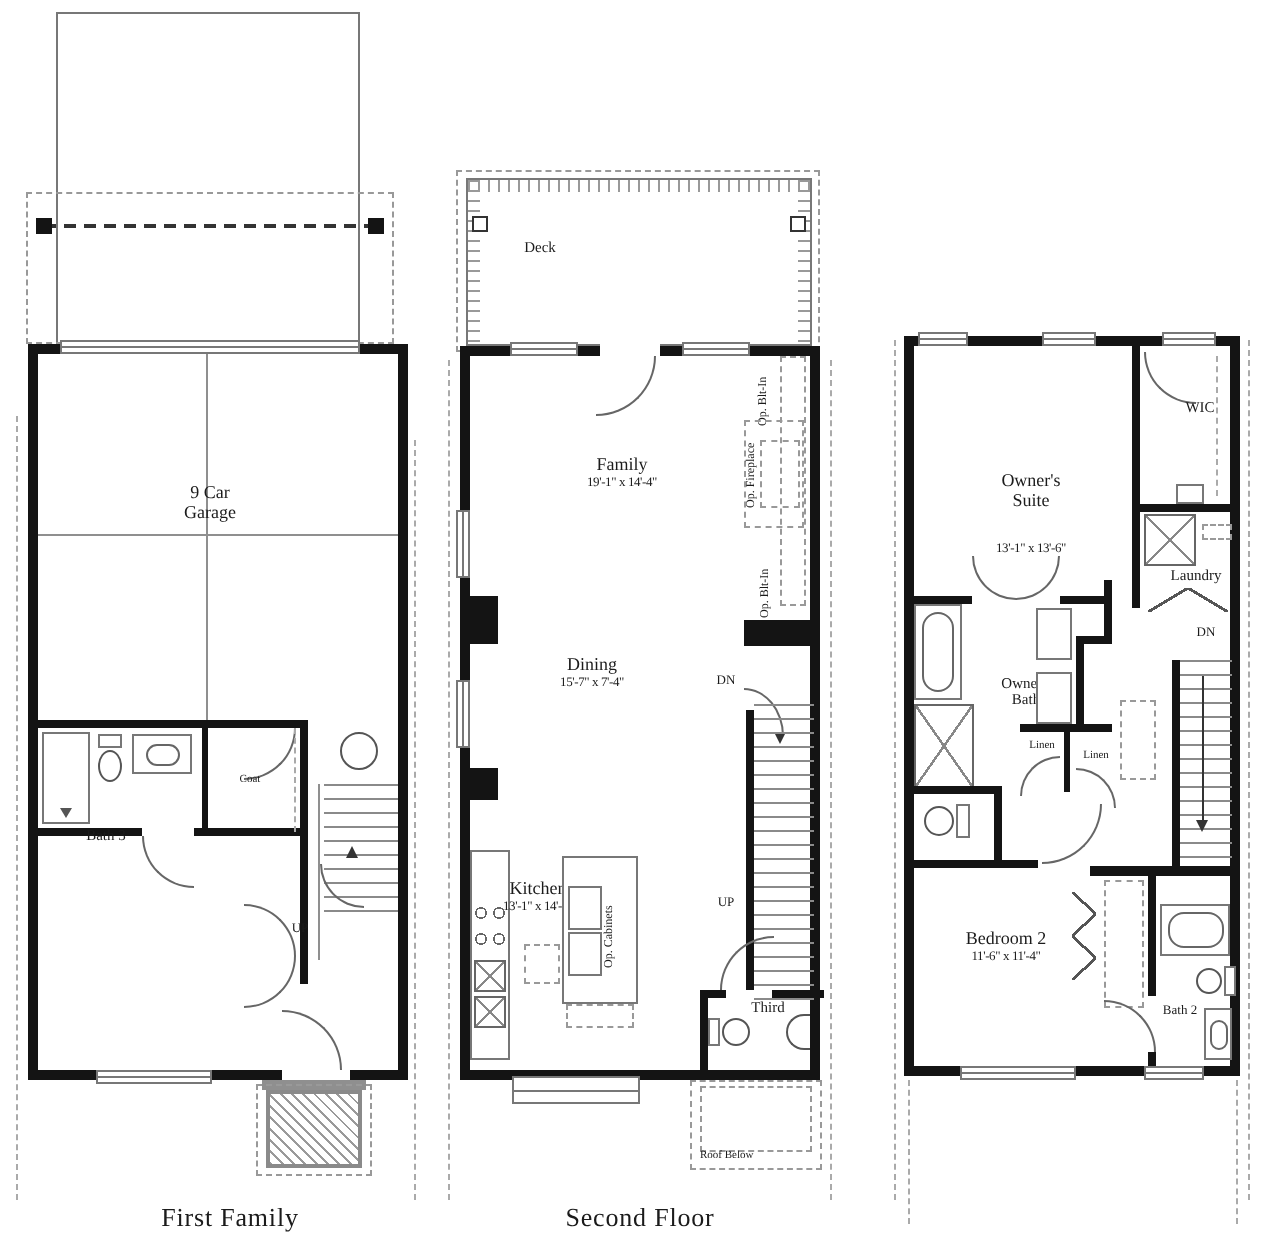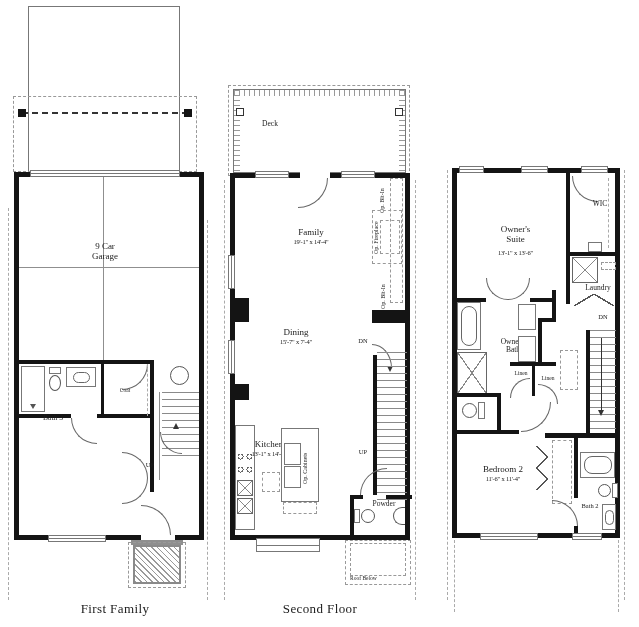--- a/index.html
+++ b/index.html
@@ -206,21 +206,21 @@
       <span>Op. Cabinets</span>
     </div>
     <div class="abs dash" style="left:262px;top:472px;width:18px;height:20px;"></div>
     <div class="abs dash" style="left:283px;top:502px;width:34px;height:12px;"></div>
 
     <div class="abs w" style="left:350px;top:495px;width:13px;height:4px;"></div>
     <div class="abs w" style="left:386px;top:495px;width:26px;height:4px;"></div>
     <div class="abs w" style="left:350px;top:495px;width:4px;height:45px;"></div>
     <div class="abs arc-tl" style="left:360px;top:468px;width:27px;height:27px;"></div>
     <div class="abs lbl sm" style="left:362px;top:500px;width:44px;">
-      <span>Powder</span>
+      <span>Third</span>
     </div>
     <div class="abs" style="left:354px;top:508px;width:22px;height:16px;">
       <div class="abs box" style="left:0;top:1px;width:6px;height:14px;"></div>
       <div class="abs oval" style="left:7px;top:1px;width:14px;height:14px;"></div>
     </div>
     <div class="abs" style="left:393px;top:507px;width:12px;height:18px;border:1px solid #555;border-right:none;border-radius:9px 0 0 9px;background:#fff;"></div>
 
     <div class="abs winh" style="left:256px;top:538px;width:64px;height:14px;"></div>
     <div class="abs dash" style="left:345px;top:540px;width:66px;height:45px;"></div>
     <div class="abs dash" style="left:350px;top:543px;width:56px;height:33px;"></div>
@@ -236,21 +236,21 @@
   <div class="abs" style="left:0;top:0;width:639px;height:627px;">
     <div class="abs dashv" style="left:447px;top:170px;width:1px;height:430px;"></div>
     <div class="abs dashv" style="left:624px;top:170px;width:1px;height:430px;"></div>
 
     <div class="abs outline" style="left:452px;top:168px;width:168px;height:370px;"></div>
     <div class="abs winh" style="left:459px;top:166px;width:25px;height:7px;"></div>
     <div class="abs winh" style="left:521px;top:166px;width:27px;height:7px;"></div>
     <div class="abs winh" style="left:581px;top:166px;width:27px;height:7px;"></div>
 
     <div class="abs lbl" style="left:478px;top:220px;width:75px;">
-      <div class="nm" style="width:50px;margin:5px auto;">Owner's Suite</div>
+      <div class="nm" style="width:50px;margin:16px auto;">Owner's Suite</div>
       <div class="dm">13'-1" x 13'-6"</div>
     </div>
 
     <div class="abs w" style="left:566px;top:173px;width:4px;height:82px;"></div>
     <div class="abs w" style="left:566px;top:252px;width:54px;height:4px;"></div>
     <div class="abs arc-bl" style="left:572px;top:176px;width:26px;height:26px;"></div>
     <div class="abs lbl sm" style="left:584px;top:200px;width:32px;">
       <span>WIC</span>
     </div>
     <div class="abs dashv" style="left:608px;top:178px;width:1px;height:70px;"></div>

